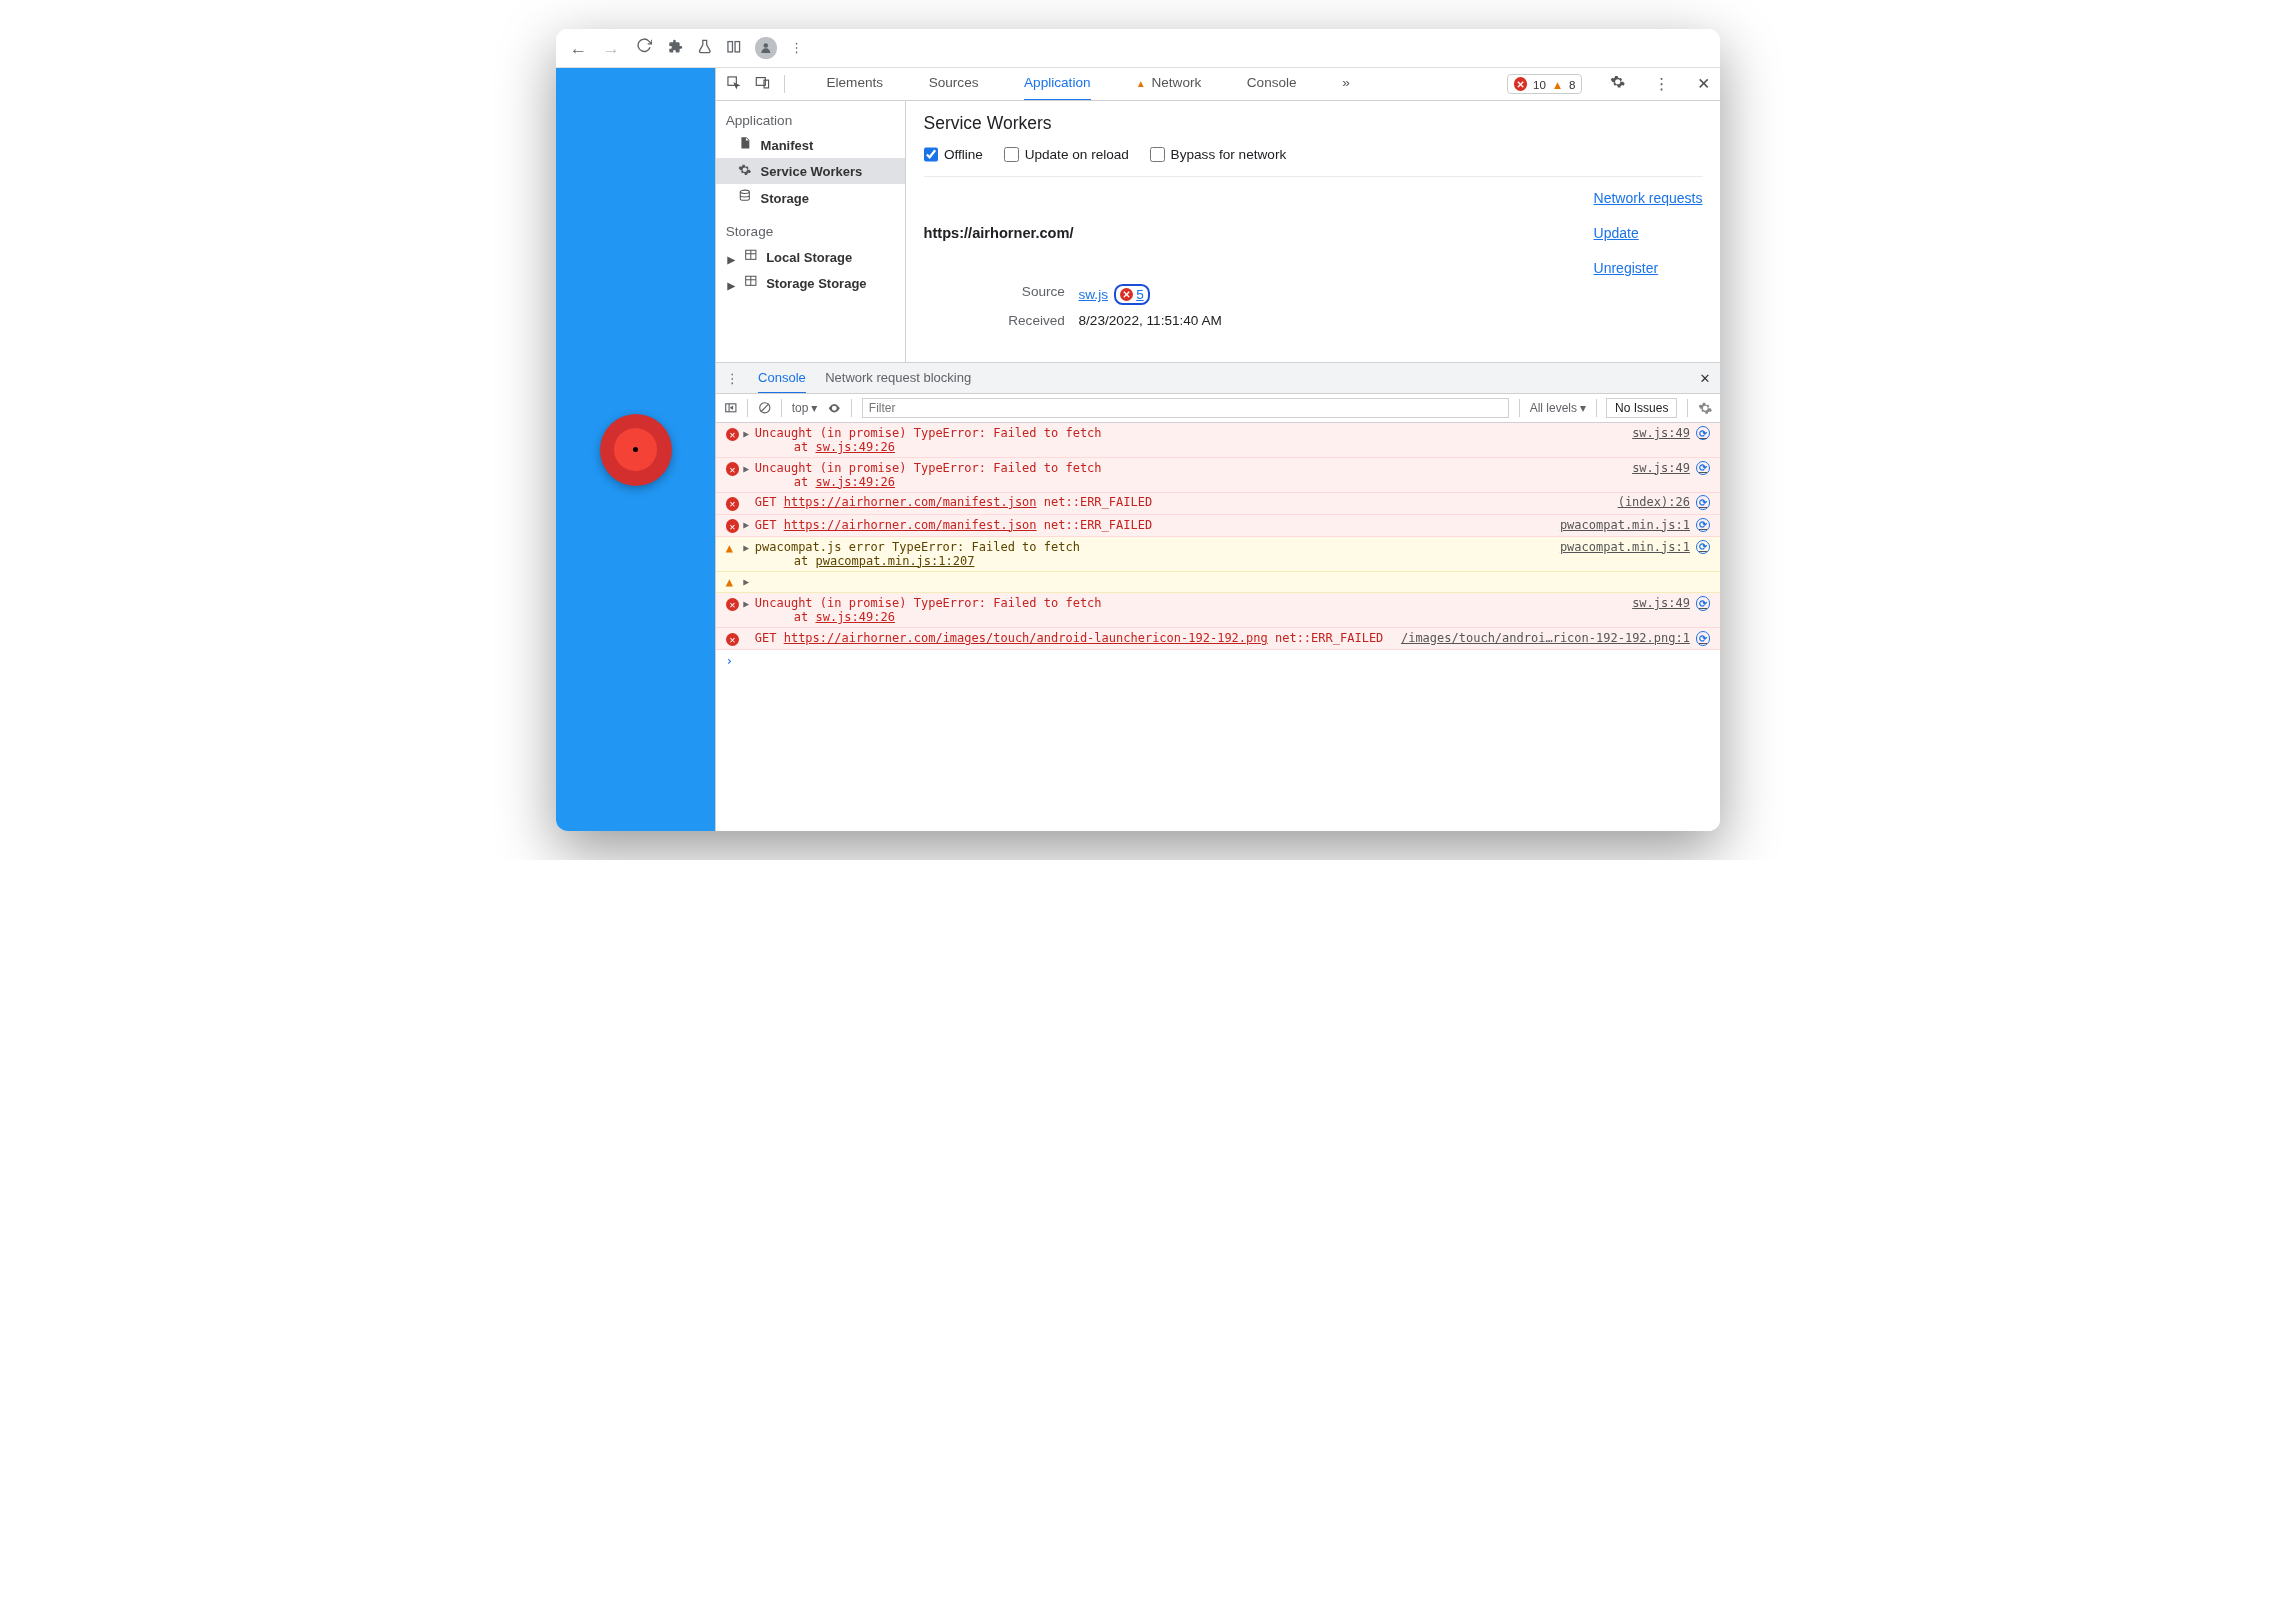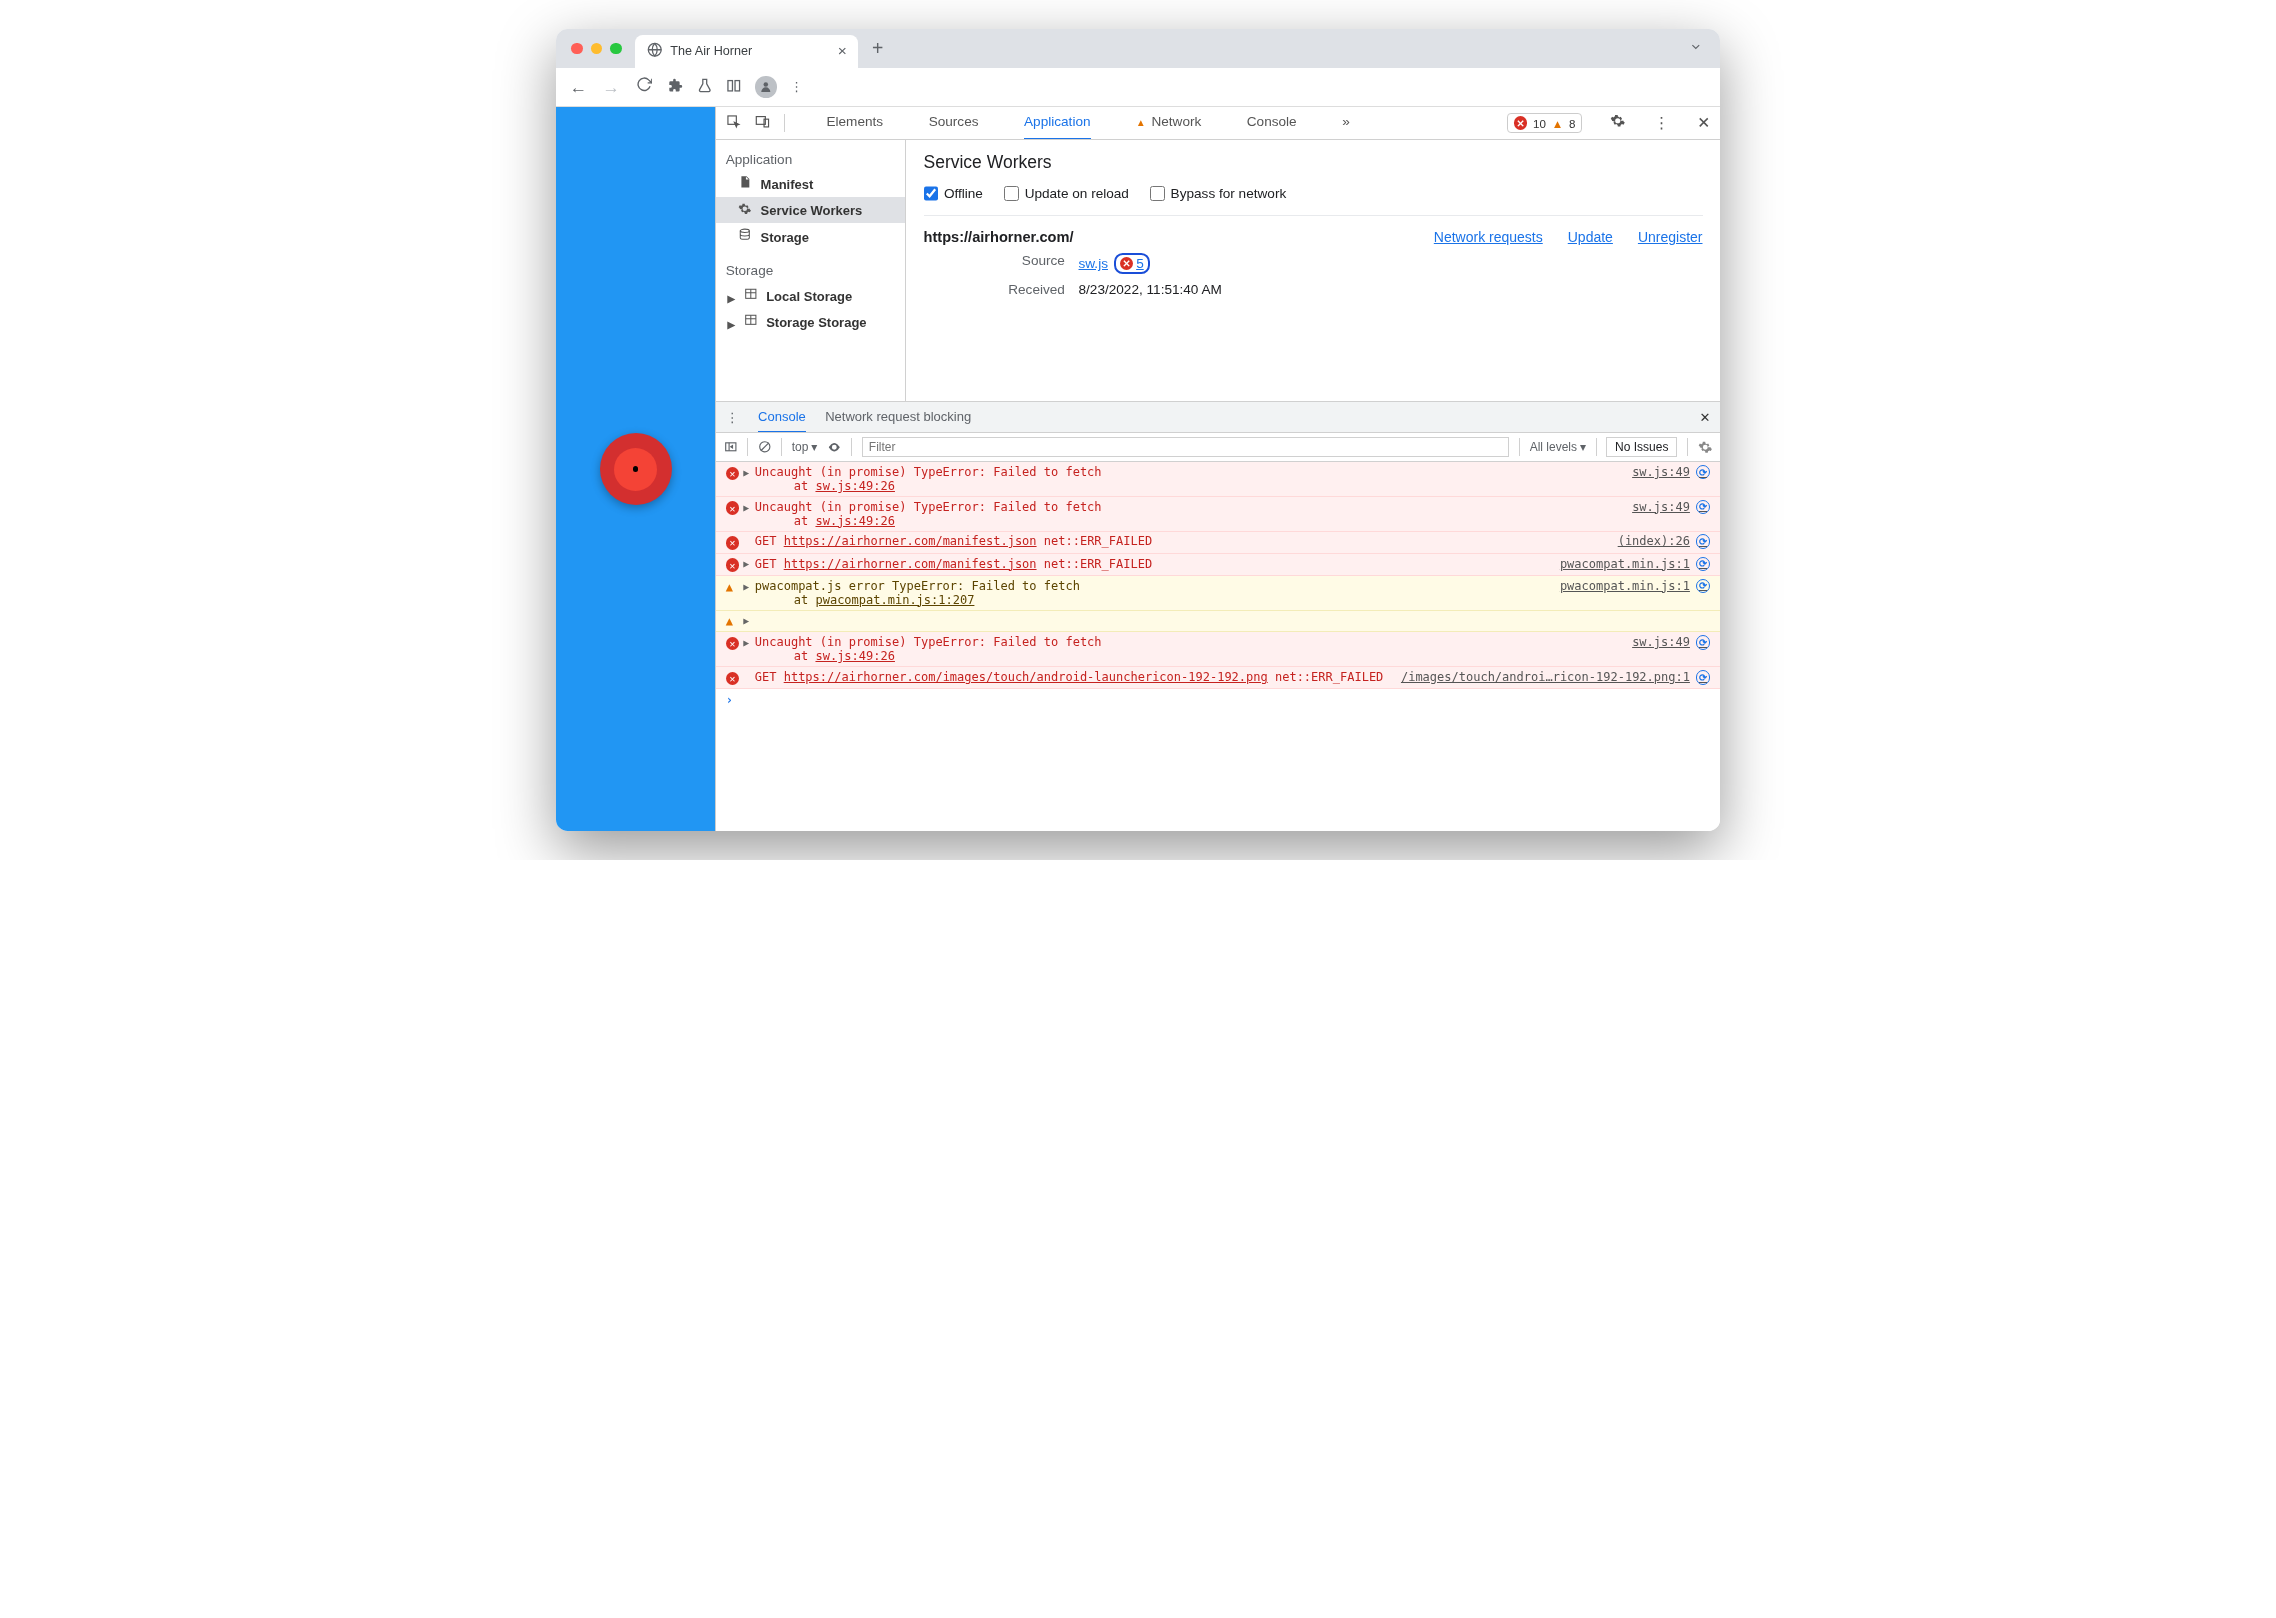--- a/index.html
+++ b/index.html
@@ -162,21 +162,21 @@
   .app-main h2 { font-size: 17.5px; font-weight: 400; color: #202124; margin-bottom: 7.8px; }
   .sw-options { display: flex; gap: 21.3px; align-items: center; padding: 5.8px 0 13.6px; font-size: 13.6px; color: #202124; border-bottom: 1px solid #e8eaed; }
   .sw-opt { display: flex; align-items: center; gap: 5.8px; }
   .sw-opt input[type=checkbox] { width: 14.6px; height: 14.6px; accent-color: #1a73e8; }
 
   .sw-origin-row {
     display: flex; align-items: center; gap: 23px;
     padding: 13.6px 0 3.9px;
   }
   .sw-origin { font-weight: 600; font-size: 14.6px; color: #202124; }
-  .sw-links { margin-left: auto; display: flex; gap: 25px; }
+  .sw-links { margin-left: auto; display: flex; gap: 19px; flex-direction: column; }
   .sw-links a { color: #1a73e8; text-decoration: underline; font-size: 14px; }
   
   .sw-detail-row { display: flex; padding: 3.9px 0; font-size: 13.6px; }
   .sw-label { width: 155px; text-align: right; color: #5f6368; padding-right: 13.6px; }
   .sw-value { color: #202124; display: flex; align-items: center; gap: 5.8px; }
   .sw-value a { color: #1a73e8; text-decoration: underline; }
   .highlight-box {
     border: 2.9px solid #1a4ed8;
     border-radius: 8.7px;
     padding: 1px 3.9px;
@@ -246,43 +246,20 @@
   .repeat-ico::before { content: "⟳"; }
   .msg .url { text-decoration: underline; }
   .msg .at-indent { display: inline-block; width: 39px; }
   .prompt-line { padding: 3.9px 9.7px; color: #1a73e8; font-family: Menlo, monospace; font-weight: bold; }
 </style>
 </head>
 <body>
 
 <div class="window">
 
-  <div class="tabbar">
-    <div class="traffic-lights">
-      <div class="dot red"></div>
-      <div class="dot yellow"></div>
-      <div class="dot green"></div>
-    </div>
-    <div class="tab">
-      <span class="favicon">
-        <svg width="15.5" height="15.5" viewBox="0 0 24 24" fill="none" stroke="#5f6368" stroke-width="2">
-            <circle cx="12" cy="12" r="10"></circle>
-            <path d="M2 12h20M12 2a15 15 0 010 20M12 2a15 15 0 000 20"></path>
-          </svg>
-      </span>
-      <span>The Air Horner</span>
-      <span class="close">×</span>
-    </div>
-    <div class="newtab">+</div>
-    <div class="expand-tabs">
-      <svg width="13.6" height="13.6" viewBox="0 0 24 24" fill="none" stroke="#5f6368" stroke-width="2">
-          <polyline points="6 9 12 15 18 9"></polyline>
-        </svg>
-    </div>
-  </div>
 
   <div class="urlbar">
     <div class="navbtn">←</div>
     <div class="navbtn disabled">→</div>
     <div class="navbtn">
       <svg width="16.5" height="16.5" viewBox="0 0 24 24" fill="none" stroke="#5f6368" stroke-width="2">
           <path d="M23 4v6h-6"></path>
           <path d="M20.49 15a9 9 0 11-2.12-9.36L23 10"></path>
         </svg>
     </div>

